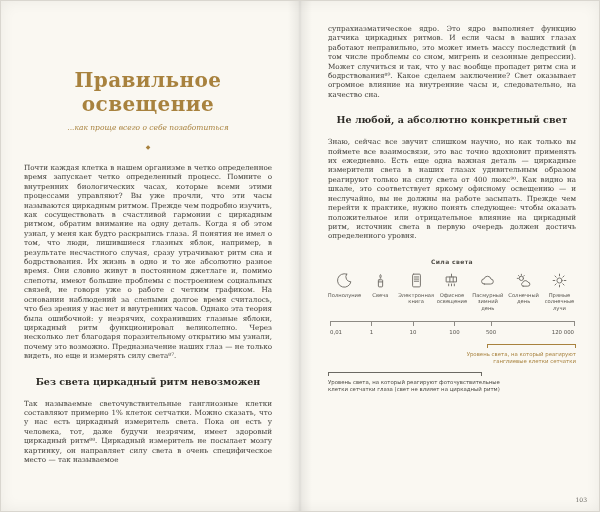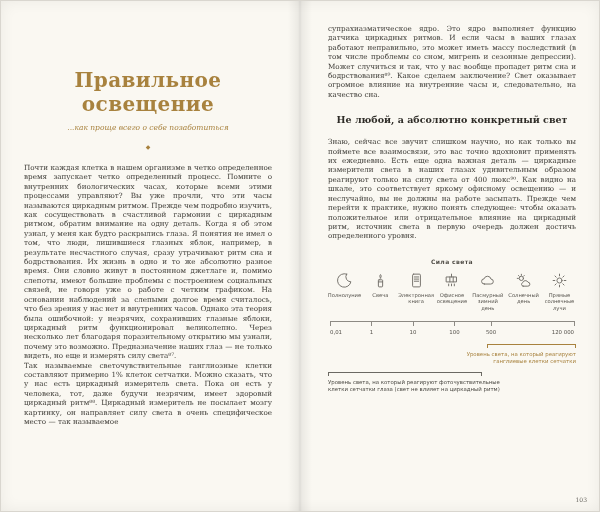--- a/index.html
+++ b/index.html
@@ -58,20 +58,21 @@
 </head>
 <body>
 
 <div class="spread">
 
   <div class="page left">
     <h1 class="title">Правильное освещение</h1>
     <div class="subtitle">...как проще всего о себе позаботиться</div>
     <div class="ornament">◆</div>
     <p class="body">Почти каждая клетка в нашем организме в четко определенное время запускает четко определенный процесс. Помните о внутренних биологических часах, которые всеми этими процессами управляют? Вы уже прочли, что эти часы называются циркадным ритмом. Прежде чем подробно изучить, как сосуществовать в счастливой гармонии с циркадным ритмом, обратим внимание на одну деталь. Когда я об этом узнал, у меня как будто раскрылись глаза. Я понятия не имел о том, что люди, лишившиеся глазных яблок, например, в результате несчастного случая, сразу утрачивают ритм сна и бодрствования. Их жизнь в одно и то же абсолютно разное время. Они словно живут в постоянном джетлаге и, помимо слепоты, имеют большие проблемы с построением социальных связей, не говоря уже о работе с четким графиком. На основании наблюдений за слепыми долгое время считалось, что без зрения у нас нет и внутренних часов. Однако эта теория была ошибочной: у незрячих, сохранивших глазные яблоки, циркадный ритм функционировал великолепно. Через несколько лет благодаря поразительному открытию мы узнали, почему это возможно. Предназначение наших глаз — не только видеть, но еще и измерять силу света⁸⁷.</p>
+    <h2 class="section">Без света циркадный ритм невозможен</h2>
     <p class="body">Так называемые светочувствительные ганглиозные клетки составляют примерно 1% клеток сетчатки. Можно сказать, что у нас есть циркадный измеритель света. Пока он есть у человека, тот, даже будучи незрячим, имеет здоровый циркадный ритм⁸⁸. Циркадный измеритель не посылает мозгу картинку, он направляет силу света в очень специфическое место — так называемое</p>
     <div class="pagenum l">102</div>
   </div>
 
   <div class="page right">
     <p class="body">супрахиазматическое ядро. Это ядро выполняет функцию датчика циркадных ритмов. И если часы в ваших глазах работают неправильно, это может иметь массу последствий (в том числе проблемы со сном, мигрень и сезонные депрессии). Может случиться и так, что у вас вообще пропадет ритм сна и бодрствования⁸⁹. Какое сделаем заключение? Свет оказывает огромное влияние на внутренние часы и, следовательно, на качество сна.</p>
     <h2 class="section">Не любой, а абсолютно конкретный свет</h2>
     <p class="body">Знаю, сейчас все звучит слишком научно, но как только вы поймете все взаимосвязи, это вас точно вдохновит применять их ежедневно. Есть еще одна важная деталь — циркадные измерители света в наших глазах удивительным образом реагируют только на силу света от 400 люкс⁹⁰. Как видно на шкале, это соответствует яркому офисному освещению — и неслучайно, вы не должны на работе засыпать. Прежде чем перейти к практике, нужно понять следующее: чтобы оказать положительное или отрицательное влияние на циркадный ритм, источник света в первую очередь должен достичь определенного уровня.</p>
 
     <div class="chart">

